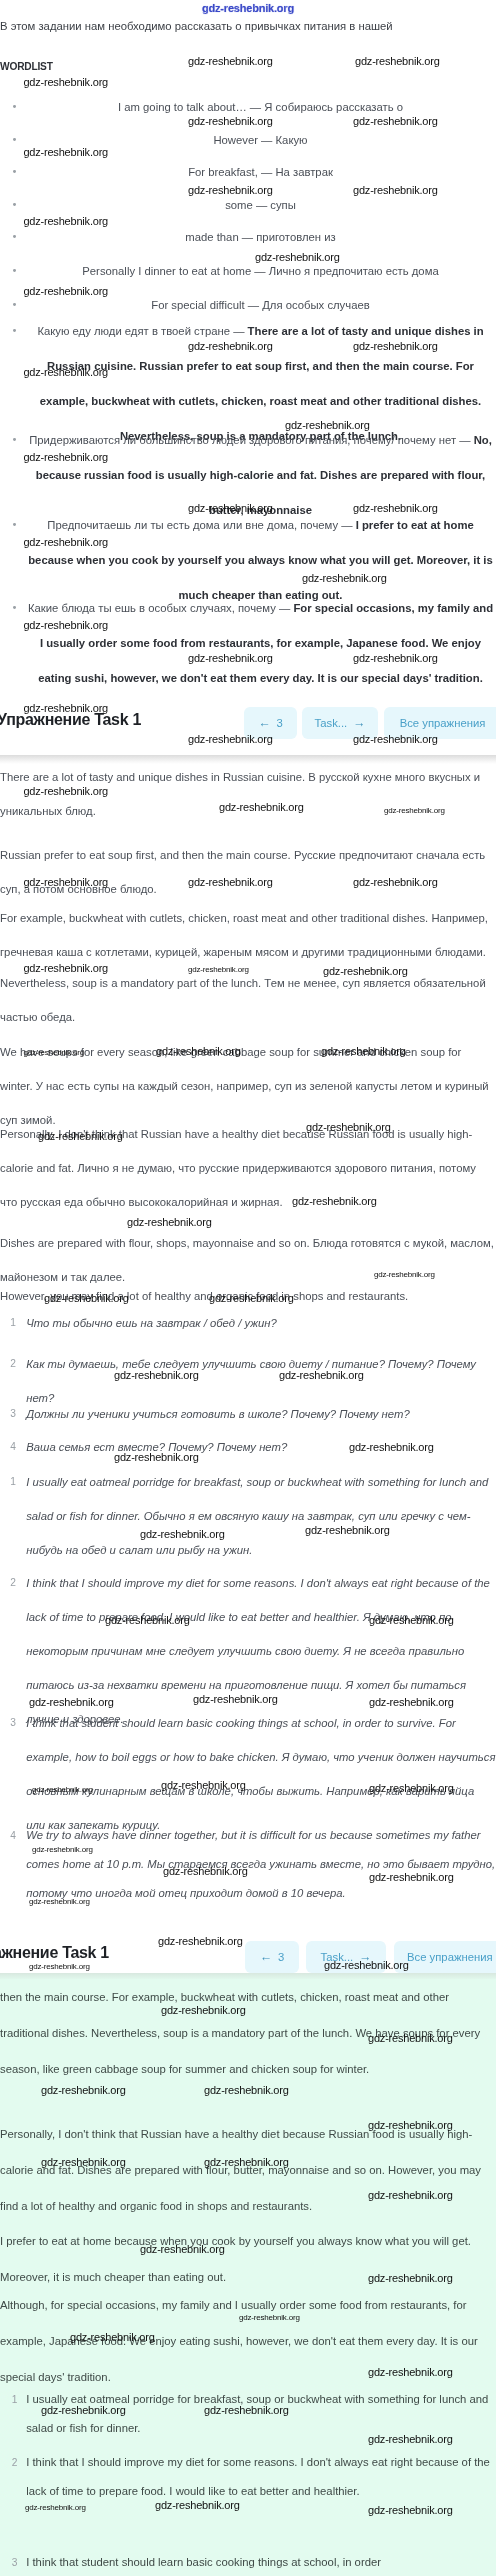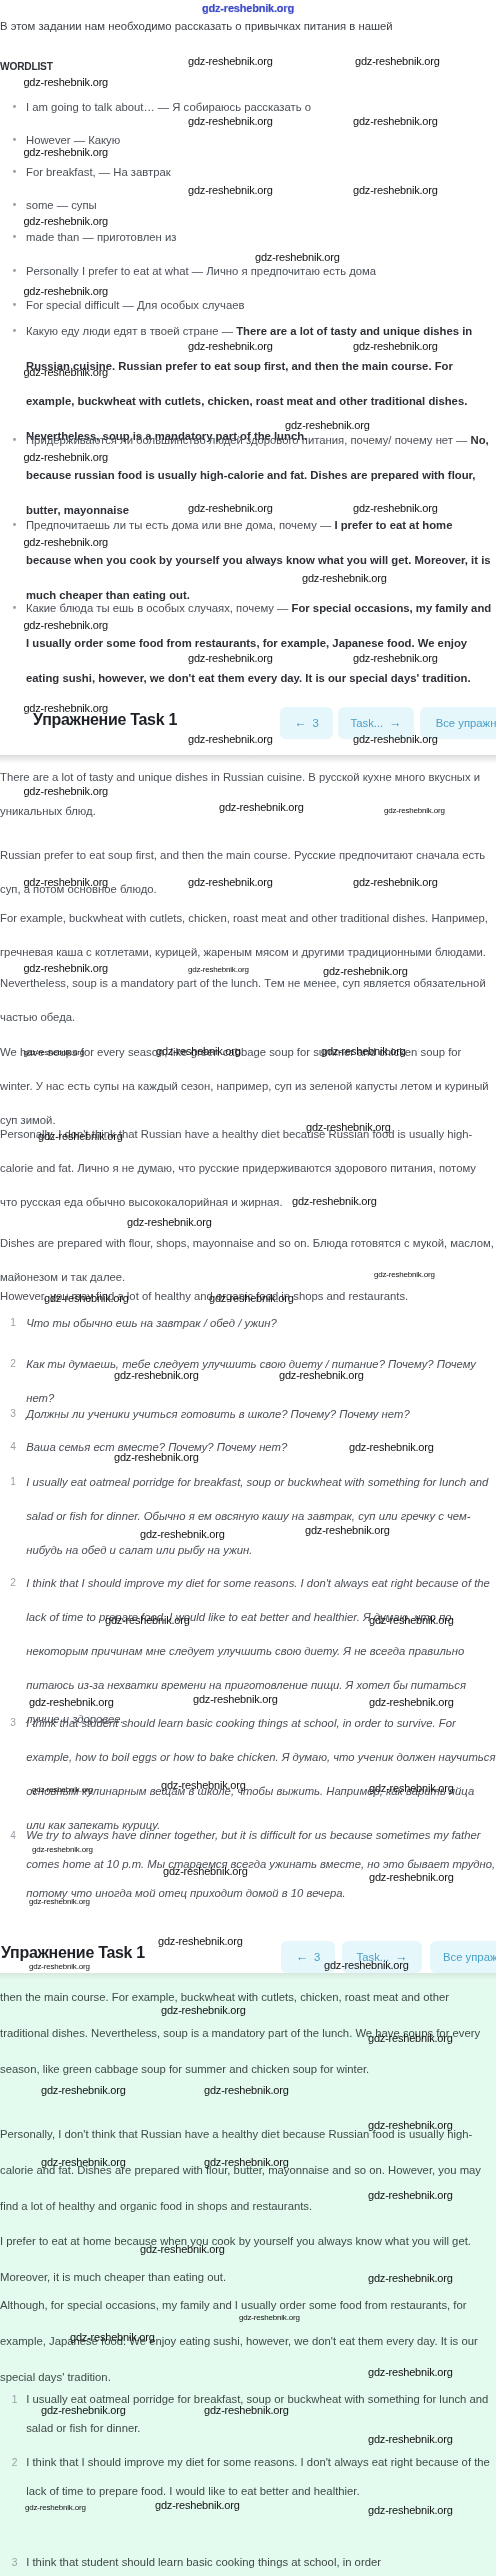--- a/index.html
+++ b/index.html
@@ -40,25 +40,25 @@
       left: 13px;
       width: 482px;
       font-size: 11.3px;
       color: #4a4f57;
       line-height: 34px;
     }
     .wl-item .dot {
       position: absolute; left: 0; top: 15.3px;
       width: 2.9px; height: 2.9px; background: #9aa0a6; border-radius: 50%;
     }
-    .wl-item .txt { display: block; padding-left: 13px; }
+    .wl-item .txt { display: block; padding-left: 13px; text-align: center; }
     .wl-item b { color: #2d3036; font-weight: bold; }
 
     .task-header {
-      position: absolute; left: 0; width: 400px; height: 42px; margin-left: 36px;
+      position: absolute; left: 0; width: 400px; height: 42px;
     }
     .task-title {
       position: absolute; left: -2.9px; top: 10.2px;
       font-size: 16px; font-weight: bold; color: #1e2126; letter-spacing: -0.3px;
     }
     .nav-btn {
       position: absolute; top: 5.8px; height: 32px;
       background: #e6f7fc; border-radius: 5.8px;
       color: #4aa0c8; font-size: 11.3px;
       display: flex; align-items: center; justify-content: center; gap: 5.8px;
@@ -140,21 +140,21 @@
 <div class="wm" style="left:23.4px;top:215px">gdz-reshebnik.org</div>
 
 <div class="wl-item" style="top:220px">
   <span class="dot"></span>
   <span class="txt">made than — приготовлен из</span>
 </div>
 <div class="wm" style="left:255px;top:251px">gdz-reshebnik.org</div>
 
 <div class="wl-item" style="top:254px">
   <span class="dot"></span>
-  <span class="txt">Personally I prefer to eat at what — Лично я предпочитаю есть дома</span>
+  <span class="txt">Personally I dinner to eat at home — Лично я предпочитаю есть дома</span>
 </div>
 <div class="wm" style="left:23.4px;top:285px">gdz-reshebnik.org</div>
 
 <div class="wl-item" style="top:288px">
   <span class="dot"></span>
   <span class="txt">For special difficult — Для особых случаев</span>
 </div>
 
 <div class="wl-item" style="top:314px;line-height:35px">
   <span class="dot"></span>

